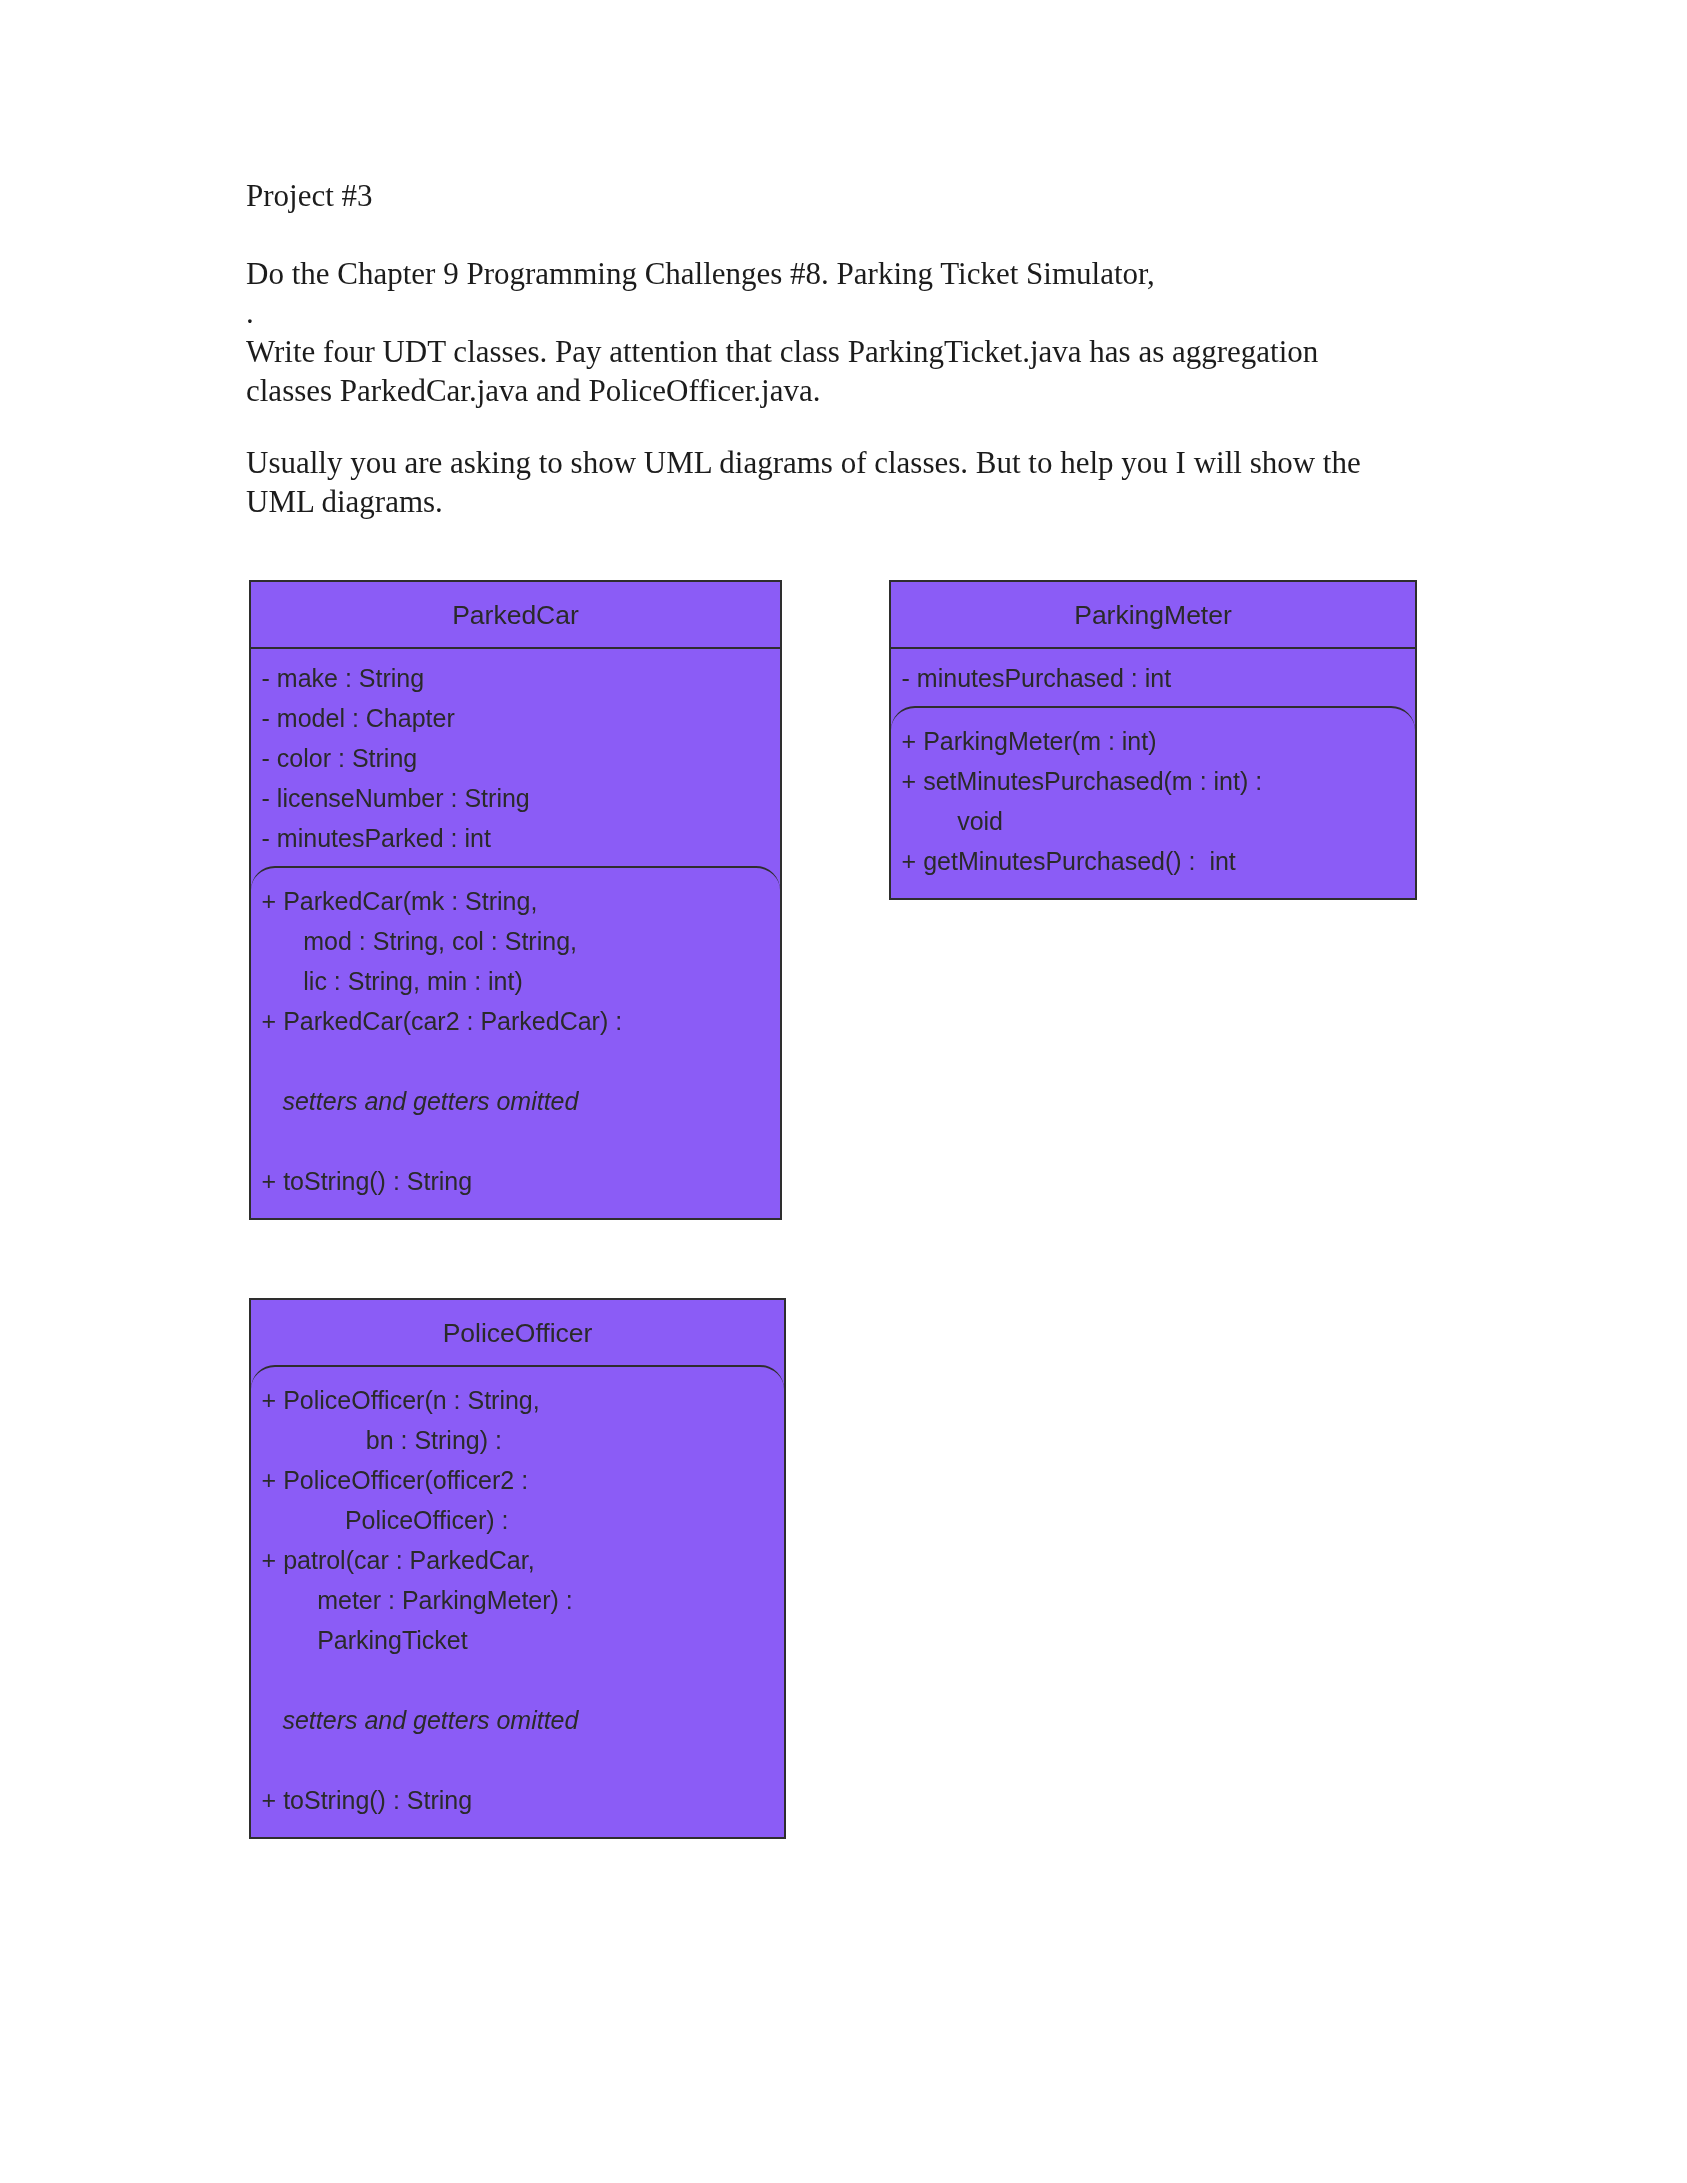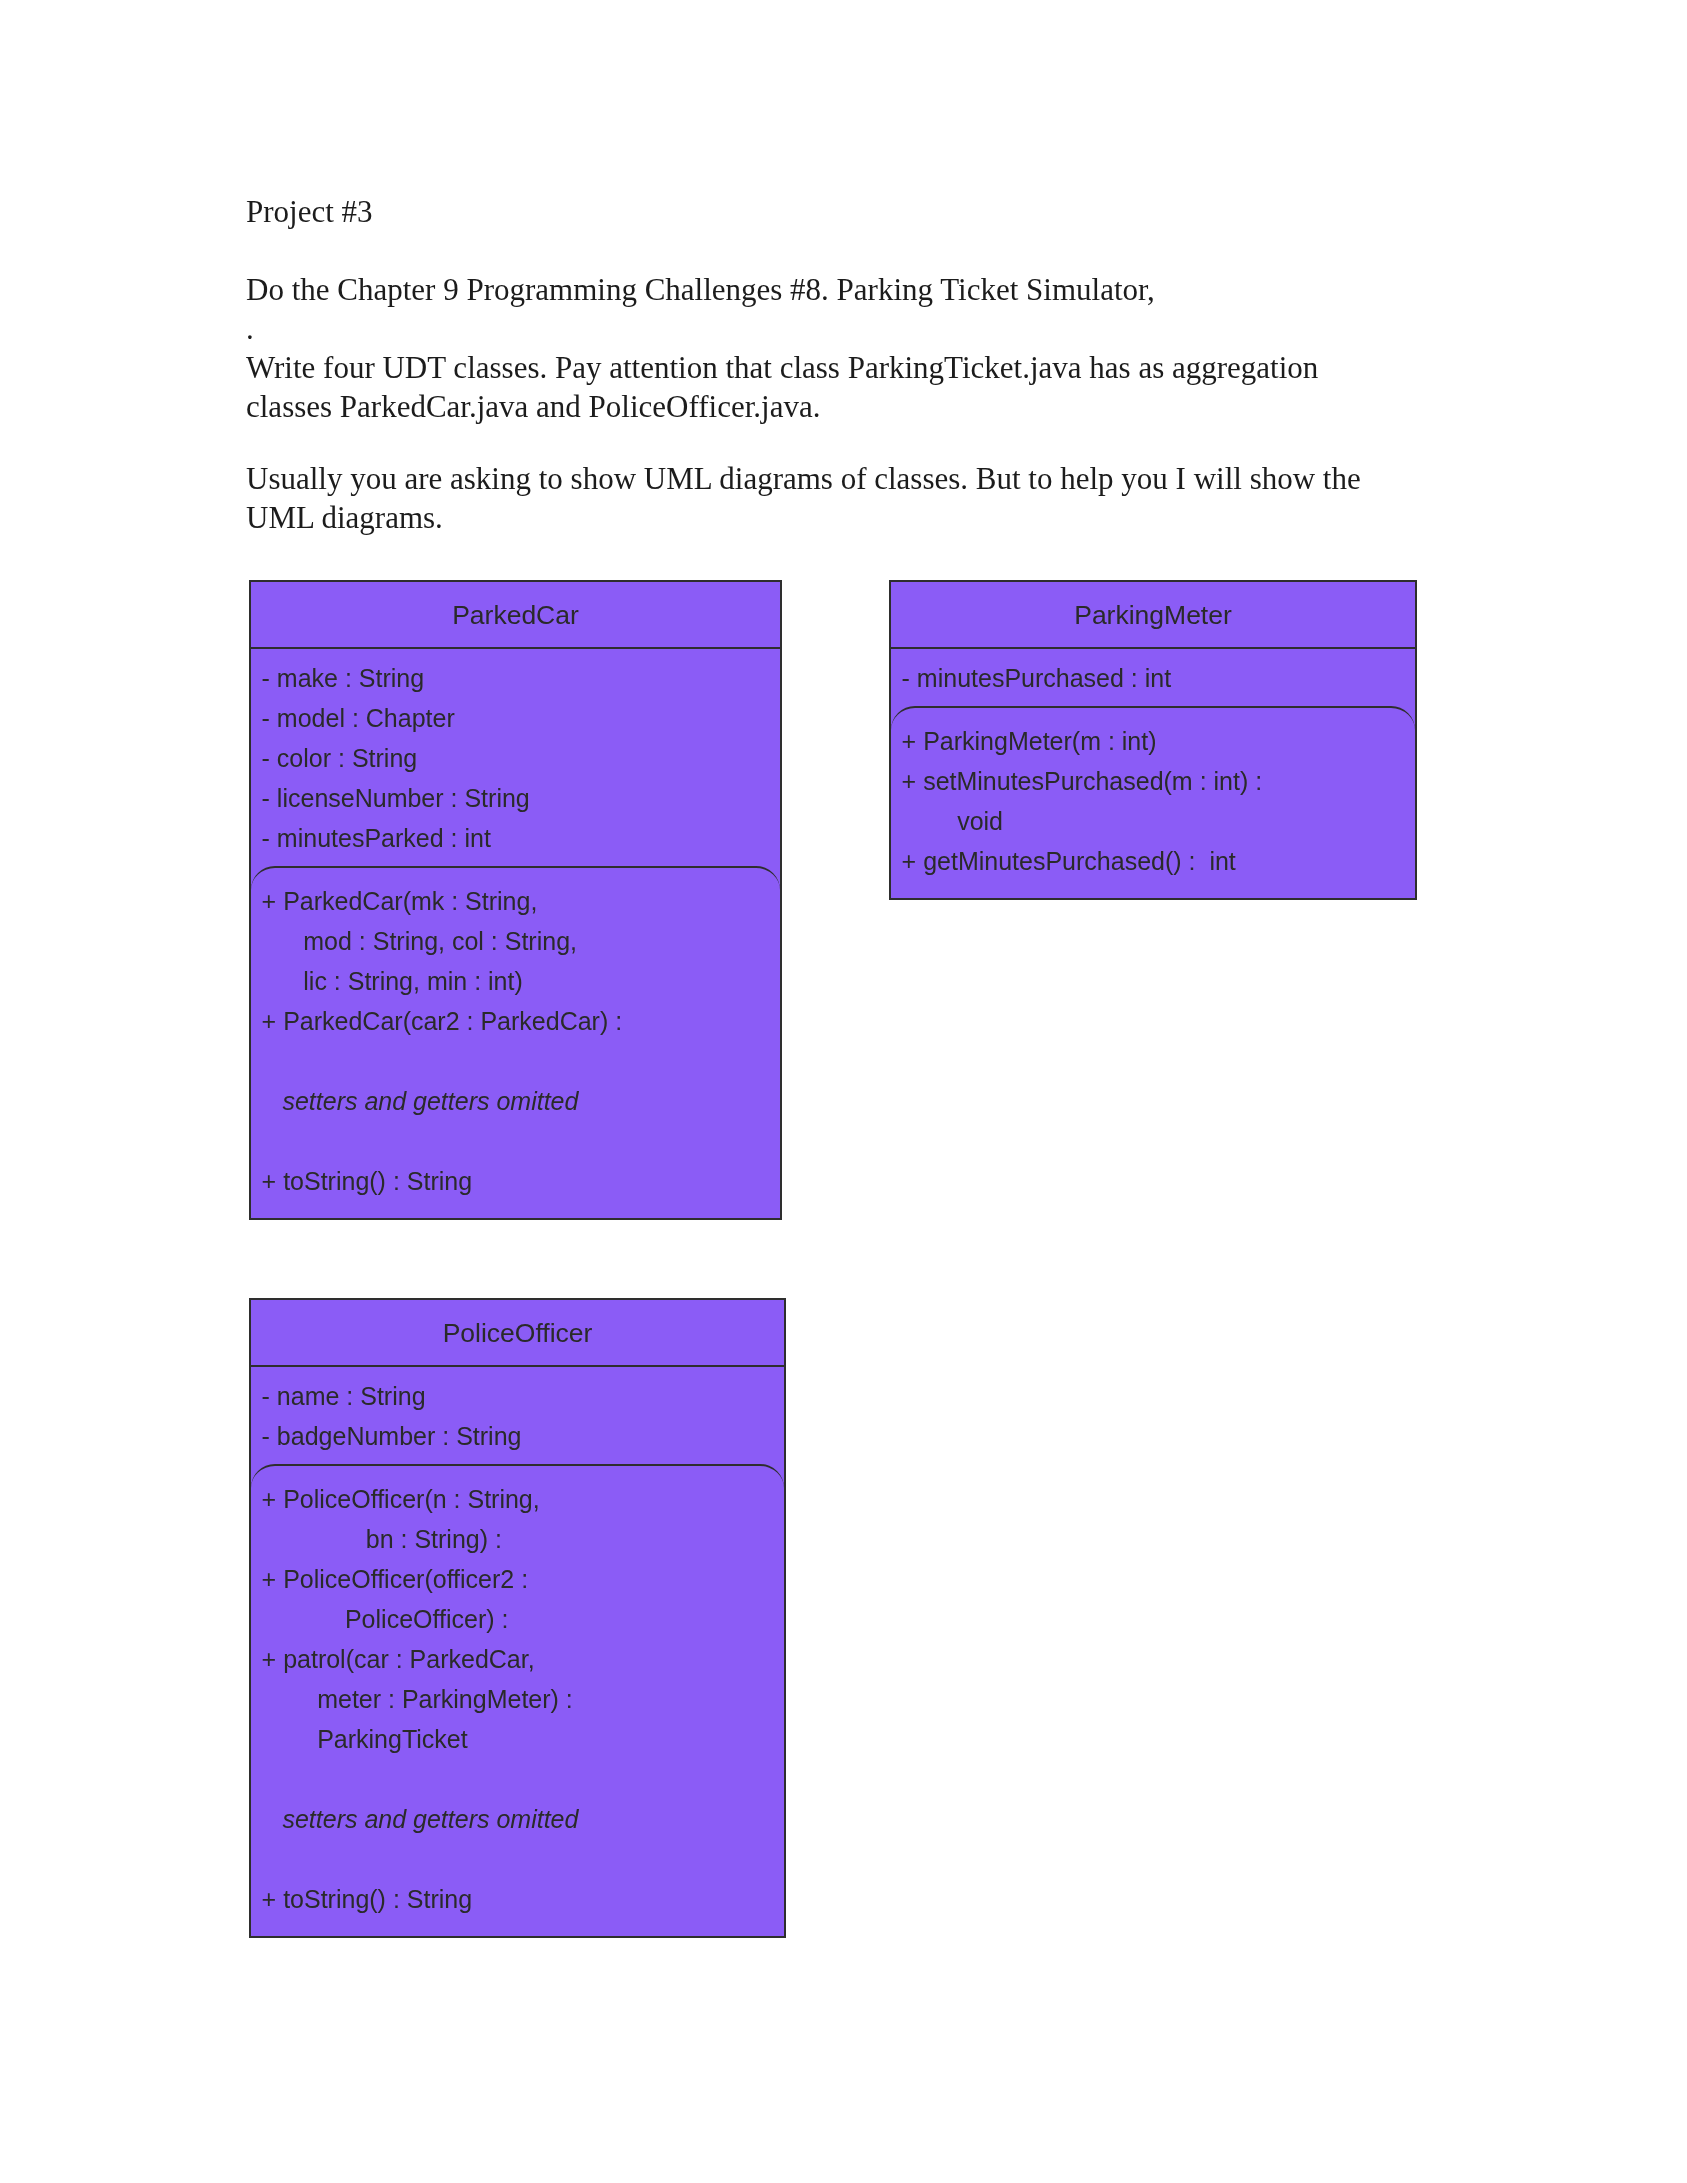--- a/index.html
+++ b/index.html
@@ -9,21 +9,21 @@
     width: 1687px;
     height: 2183px;
     background: #ffffff;
     font-family: "Liberation Serif", serif;
     color: #1c1c1c;
     overflow: hidden;
   }
   .doc-text {
     position: absolute;
     left: 246px;
-    top: 192px;
+    top: 176px;
     width: 1244px;
     font-size: 31px;
     line-height: 39px;
   }
   .doc-line { min-height: 39px; }
   .spacer-lg { height: 39px; }
   .spacer-md { height: 33px; }
 
   .uml-box {
     position: absolute;
@@ -105,24 +105,20 @@
     <div class="uml-section uml-methods">
       <div class="uml-line">+ ParkingMeter(m : int)</div>
       <div class="uml-line">+ setMinutesPurchased(m : int) :</div>
       <div class="uml-line">        void</div>
       <div class="uml-line">+ getMinutesPurchased() :  int</div>
     </div>
   </div>
 
   <div class="uml-box" id="box-policeofficer">
     <div class="uml-header">PoliceOfficer</div>
-    <div class="uml-section">
-      <div class="uml-line">- name : String</div>
-      <div class="uml-line">- badgeNumber : String</div>
-    </div>
     <div class="uml-section uml-methods">
       <div class="uml-line">+ PoliceOfficer(n : String,</div>
       <div class="uml-line">               bn : String) :</div>
       <div class="uml-line">+ PoliceOfficer(officer2 :</div>
       <div class="uml-line">            PoliceOfficer) :</div>
       <div class="uml-line">+ patrol(car : ParkedCar,</div>
       <div class="uml-line">        meter : ParkingMeter) :</div>
       <div class="uml-line">        ParkingTicket</div>
       <div class="uml-line"></div>
       <div class="uml-line italic">   setters and getters omitted</div>

